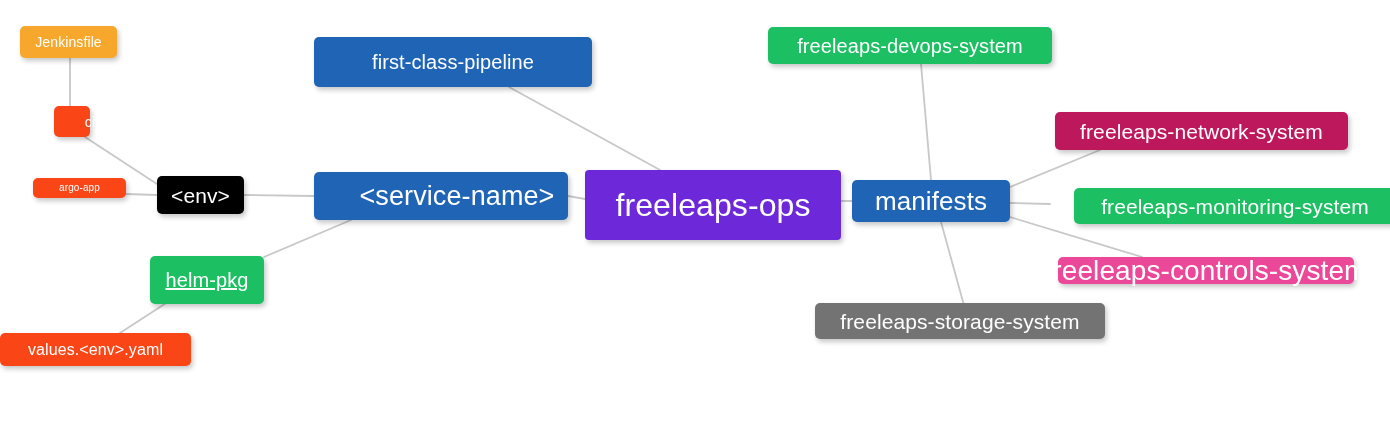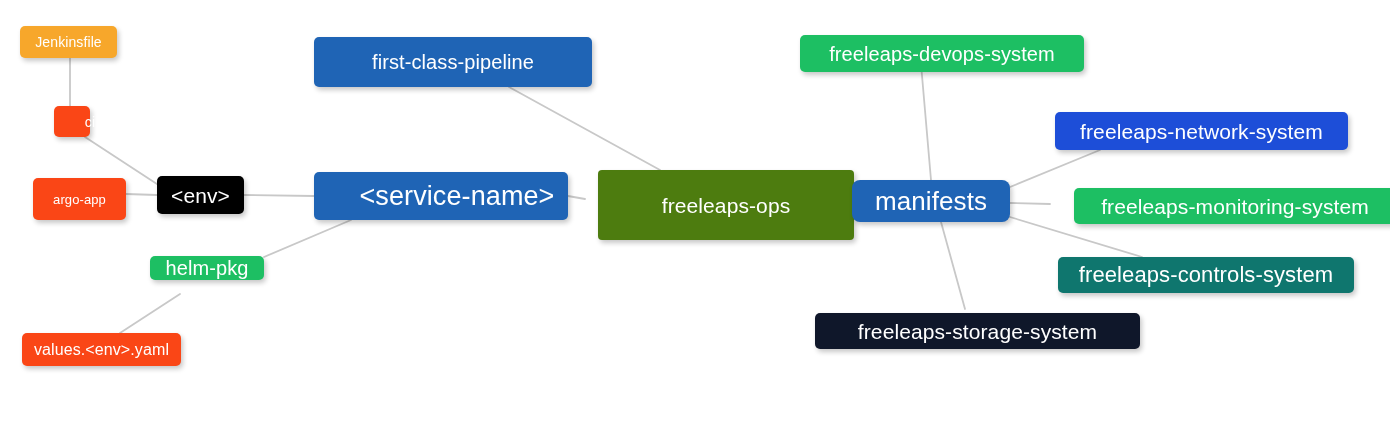--- a/index.html
+++ b/index.html
@@ -63,27 +63,27 @@
       <line x1="841" y1="201" x2="852" y2="201" stroke="#c8c8c8" stroke-width="1.8" stroke-linecap="round"></line>
       <line x1="931" y1="180" x2="921" y2="64" stroke="#c8c8c8" stroke-width="1.8" stroke-linecap="round"></line>
       <line x1="1010" y1="187" x2="1100" y2="150" stroke="#c8c8c8" stroke-width="1.8" stroke-linecap="round"></line>
       <line x1="1010" y1="203" x2="1050" y2="204" stroke="#c8c8c8" stroke-width="1.8" stroke-linecap="round"></line>
       <line x1="1010" y1="217" x2="1142" y2="257" stroke="#c8c8c8" stroke-width="1.8" stroke-linecap="round"></line>
       <line x1="941" y1="222" x2="965" y2="309" stroke="#c8c8c8" stroke-width="1.8" stroke-linecap="round"></line>
     </svg>
   <div id="node-layer">
       <div class="node" style="left: 20px; top: 26px; width: 97px; height: 32px; background: rgb(247, 167, 43); font-size: 14px;">Jenkinsfile</div>
       <div class="node" style="left: 54px; top: 106px; width: 31px; height: 31px; background: rgb(250, 70, 22); font-size: 14px; padding-left: 36px;">ci</div>
-      <div class="node" style="left: 33px; top: 178px; width: 93px; height: 42px; background: rgb(250, 70, 22); font-size: 13px;">argo-app</div>
+      <div class="node" style="left: 33px; top: 178px; width: 93px; height: 20px; background: rgb(250, 70, 22); font-size: 10px;">argo-app</div>
       <div class="node" style="left: 157px; top: 176px; width: 87px; height: 38px; background: #000000; font-size: 21px;">&lt;env&gt;</div>
-      <div class="node" style="left: 150px; top: 256px; width: 114px; height: 24px; background: rgb(29, 191, 99); font-size: 20px;">helm-pkg</div>
-      <div class="node" style="left: 22px; top: 333px; width: 159px; height: 33px; background: rgb(250, 70, 22); font-size: 16px;">values.&lt;env&gt;.yaml</div>
+      <div class="node" style="left: 150px; top: 256px; width: 114px; height: 48px; background: rgb(29, 191, 99); font-size: 20px; text-decoration: underline;">helm-pkg</div>
+      <div class="node" style="left: 0; top: 333px; width: 191px; height: 33px; background: rgb(250, 70, 22); font-size: 16px;">values.&lt;env&gt;.yaml</div>
       <div class="node" style="left: 314px; top: 37px; width: 278px; height: 50px; background: rgb(31, 100, 181); font-size: 20px;">first-class-pipeline</div>
       <div class="node" style="left: 314px; top: 172px; width: 254px; height: 48px; background: rgb(31, 100, 181); font-size: 27px; padding-left: 32px;">&lt;service-name&gt;</div>
-      <div class="node root" style="left: 598px; top: 170px; width: 256px; height: 70px; background: #4d7c0f; font-size: 21px;">freeleaps-ops</div>
-      <div class="node" style="left: 852px; top: 180px; width: 158px; height: 42px; background: rgb(31, 100, 181); font-size: 26px; border-radius: 8px;">manifests</div>
-      <div class="node" style="left: 800px; top: 27px; width: 284px; height: 37px; background: rgb(29, 191, 99); font-size: 20px; margin-top: 8px;">freeleaps-devops-system</div>
-      <div class="node" style="left: 1055px; top: 112px; width: 293px; height: 38px; background: #1d4ed8; font-size: 21px;">freeleaps-network-system</div>
+      <div class="node root" style="left: 585px; top: 170px; width: 256px; height: 70px; background: #6d28d9; font-size: 32px;">freeleaps-ops</div>
+      <div class="node" style="left: 852px; top: 180px; width: 158px; height: 42px; background: rgb(31, 100, 181); font-size: 26px;">manifests</div>
+      <div class="node" style="left: 768px; top: 27px; width: 284px; height: 37px; background: rgb(29, 191, 99); font-size: 20px;">freeleaps-devops-system</div>
+      <div class="node" style="left: 1055px; top: 112px; width: 293px; height: 38px; background: #be185d; font-size: 21px;">freeleaps-network-system</div>
       <div class="node" style="left: 1050px; top: 188px; width: 322px; height: 36px; background: rgb(29, 191, 99); font-size: 21px; margin-left: 24px;">freeleaps-monitoring-system</div>
-      <div class="node" style="left: 1058px; top: 257px; width: 296px; height: 36px; background: #0f766e; font-size: 22px;">freeleaps-controls-system</div>
-      <div class="node" style="left: 815px; top: 313px; width: 325px; height: 36px; background: #0f172a; font-size: 21px;">freeleaps-storage-system</div>
+      <div class="node" style="left: 1058px; top: 257px; width: 296px; height: 27px; background: #ec4899; font-size: 28px;">freeleaps-controls-system</div>
+      <div class="node" style="left: 815px; top: 303px; width: 290px; height: 36px; background: #737373; font-size: 21px;">freeleaps-storage-system</div>
     </div>
 </div>
 
 </body></html>

